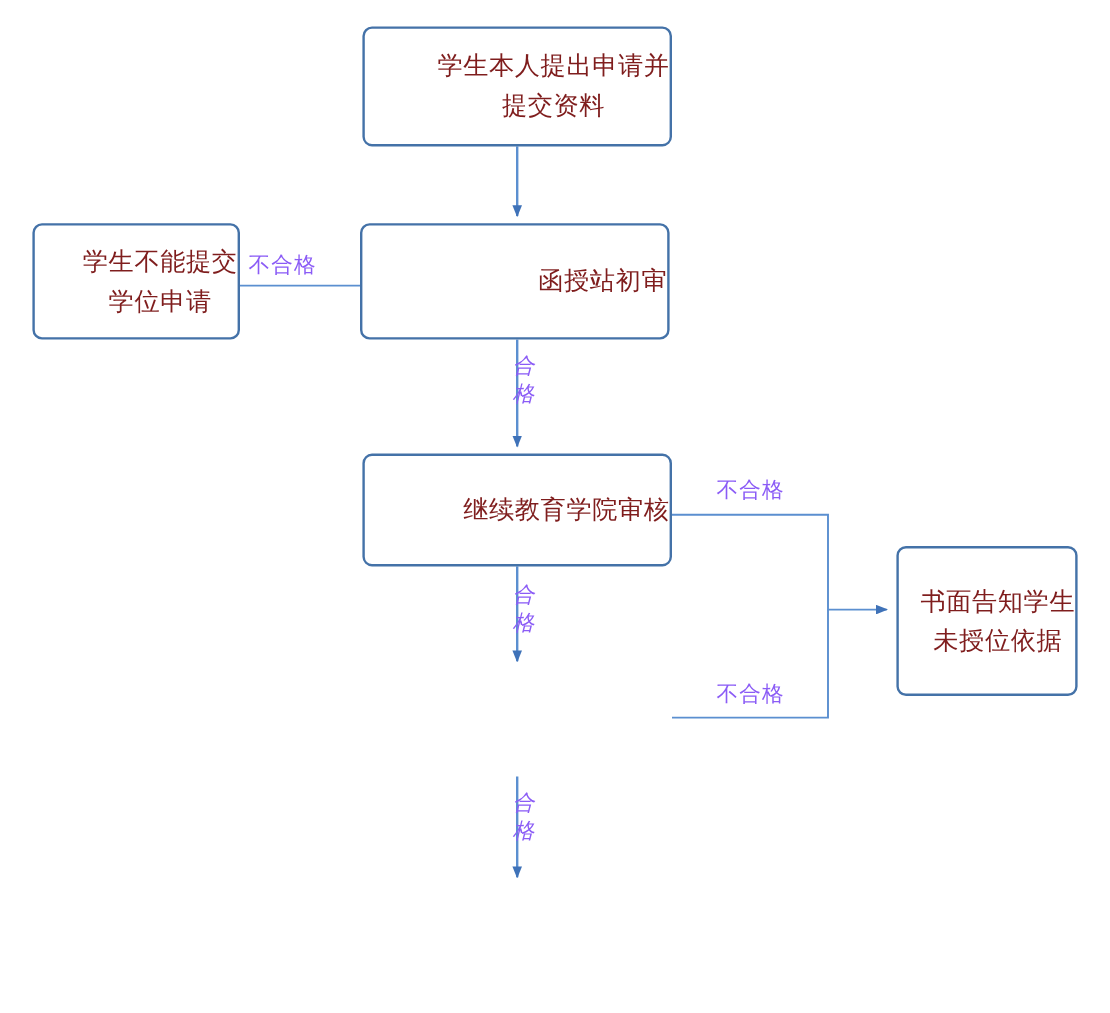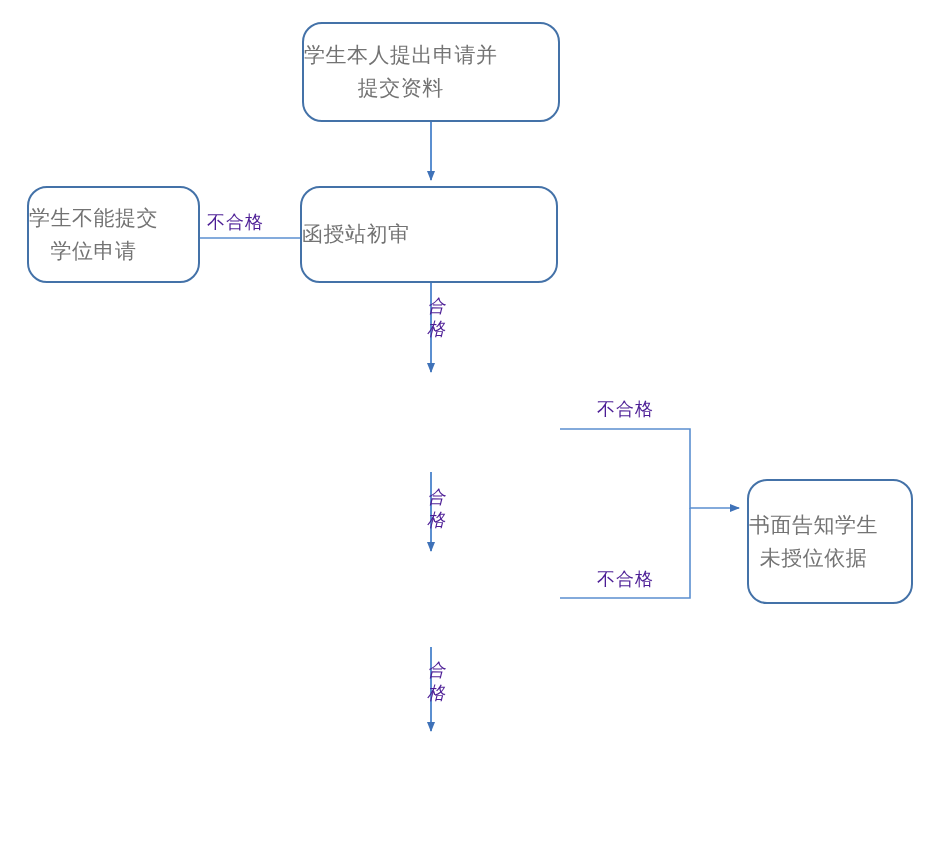--- a/index.html
+++ b/index.html
@@ -21,39 +21,39 @@
     position: absolute;
     left: 0;
     top: 0;
     width: 925px;
     height: 844px;
   }
   .node {
     position: absolute;
     box-sizing: border-box;
     border: 2px solid #4472a8;
-    border-radius: 20px;
+    border-radius: 8px;
     background: #ffffff;
     display: flex;
     align-items: center;
-    justify-content: flex-start;
+    justify-content: flex-end;
     text-align: center;
-    color: #737373;
+    color: #7f1d1d;
     font-size: 21px;
     line-height: 1.55;
     letter-spacing: 0.5px;
     z-index: 2;
   }
   .node .label {
     display: block;
     white-space: pre-line;
   }
   .edge-label {
     position: absolute;
-    color: #4c1d95;
+    color: #8b5cf6;
     font-size: 18px;
     letter-spacing: 1px;
     line-height: 1.25;
     z-index: 3;
     background: transparent;
   }
   .edge-label.vertical {
     width: 17px;
     text-align: center;
     word-break: break-all;
@@ -95,22 +95,25 @@
 
   <div class="node" style="left:5px; top:186px; width:173px; height:97px;margin-left:22px;">
     <span class="label">学生不能提交
 学位申请</span>
   </div>
 
   <div class="node" style="left:300px; top:186px; width:258px; height:97px;">
     <span class="label">函授站初审</span>
   </div>
 
+  <div class="node" style="left:302px; top:378px; width:258px; height:94px;">
+    <span class="label">继续教育学院审核</span>
+  </div>
 
-  <div class="node" style="left:747px; top:479px; width:166px; height:125px;">
+  <div class="node" style="left:747px; top:455px; width:151px; height:125px;">
     <span class="label">书面告知学生
 未授位依据</span>
   </div>
 
 
 
   <div class="edge-label" style="left:207px; top:211px;">不合格</div>
 
   <div class="edge-label vertical" style="left:427px; top:294px;">合格</div>
 

